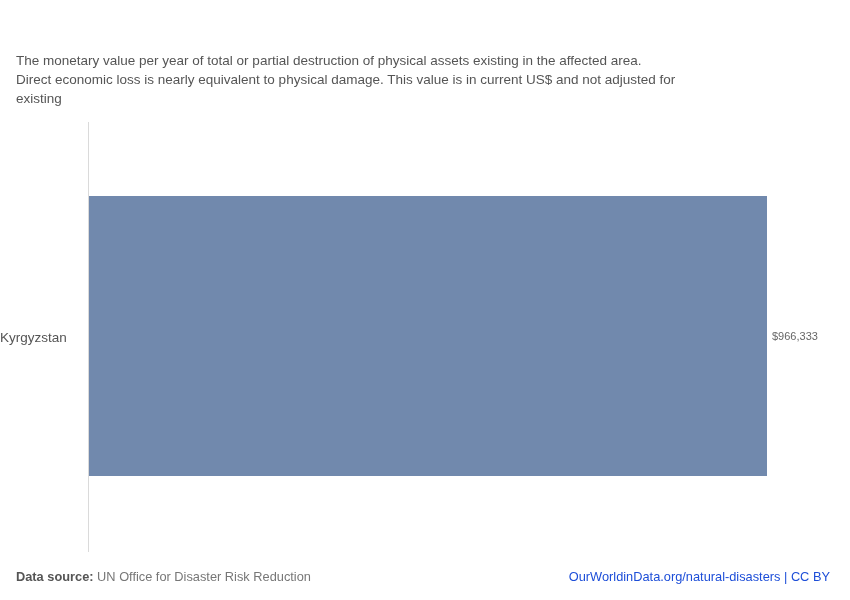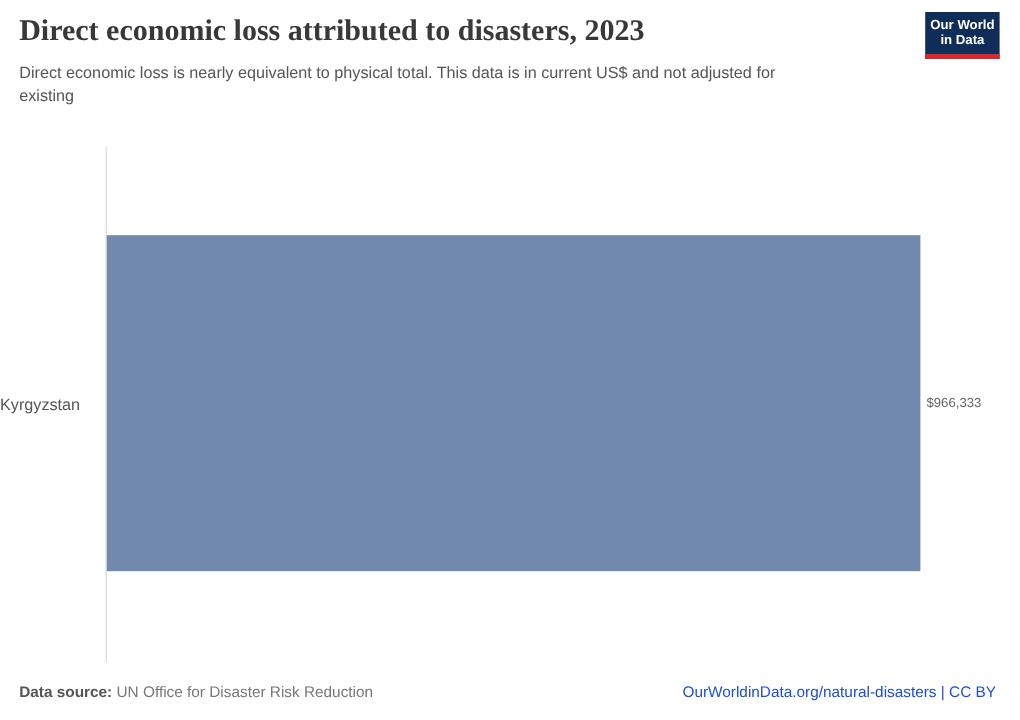--- a/index.html
+++ b/index.html
@@ -96,29 +96,25 @@
     color: #1d4ed8;
     text-decoration: none;
     cursor: pointer;
   }
 </style>
 </head>
 <body>
 
 <div class="canvas">
 
-  <h1 class="title">Direct economic loss attributed to disasters, 2023</h1>
 
-  <a class="logo" style="background: rgb(16, 45, 89); border-bottom: 4px solid rgb(220, 42, 42);">
-    <span>Our World</span>
-    <span>in Data</span>
-  </a>
 
   <p class="subtitle">
-    <span class="sub-line">Direct economic loss is nearly equivalent to physical total. This data is in current US$ and not adjusted for</span>
+    <span class="sub-line">The monetary value per year of total or partial destruction of physical assets existing in the affected area.</span>
+    <span class="sub-line">Direct economic loss is nearly equivalent to physical damage. This value is in current US$ and not adjusted for</span>
     <span class="sub-line">existing</span>
   </p>
 
   <div class="axis-line" style="background: rgb(218, 218, 218);"></div>
 
   <div class="entity-label">Kyrgyzstan</div>
 
   <div class="bar" style="width: 678px; background: rgb(113, 137, 173);"></div>
 
   <div class="value-label">$966,333</div>

